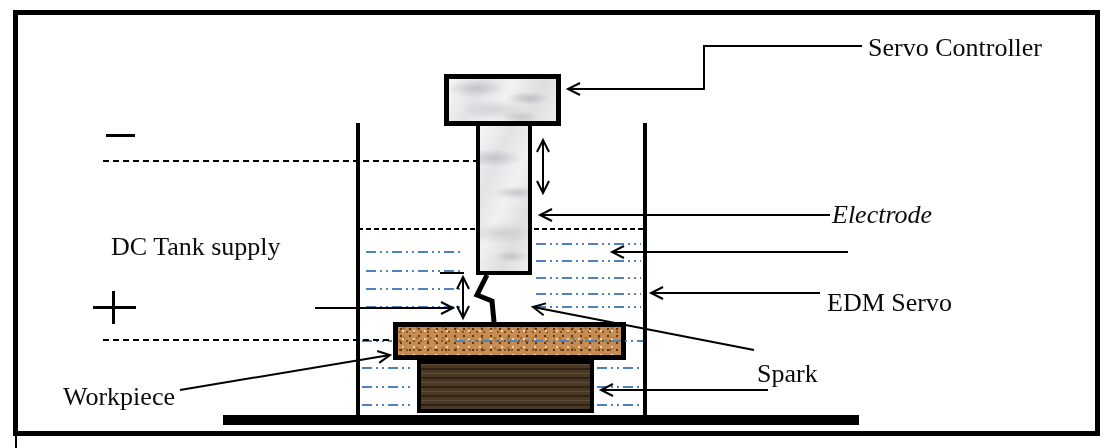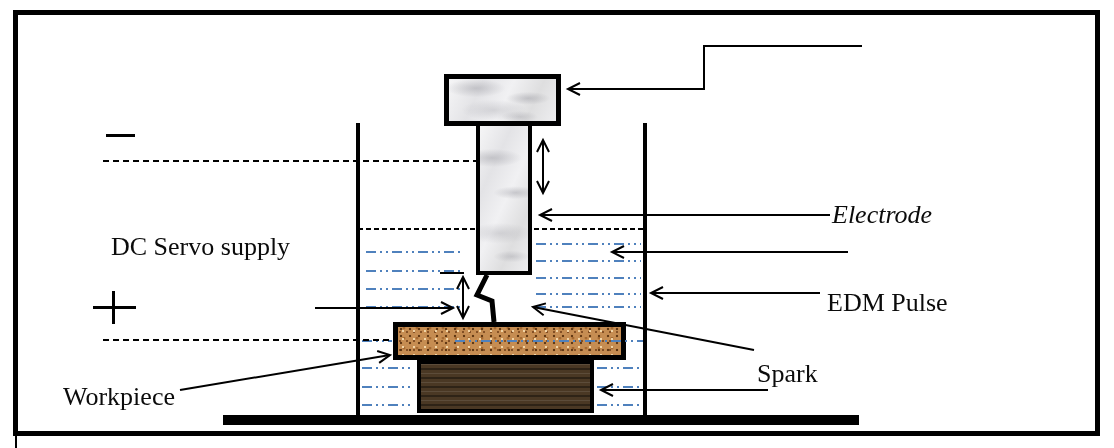--- a/index.html
+++ b/index.html
@@ -131,19 +131,20 @@
     <path d="M754,350 L533,307" fill="none" stroke="#000" stroke-width="2" marker-end="url(#ah)"></path>
     <path d="M768,390 L601,390" fill="none" stroke="#000" stroke-width="2" marker-end="url(#ah)"></path>
     <path d="M180,390 L390,355" fill="none" stroke="#000" stroke-width="2" marker-end="url(#ah)"></path>
     <path d="M315,308 L453,308" fill="none" stroke="#000" stroke-width="2" marker-end="url(#ah)"></path>
     <path d="M543,140 L543,193" fill="none" stroke="#000" stroke-width="2" marker-start="url(#ah)" marker-end="url(#ah)"></path>
     <path d="M463,277 L463,318" fill="none" stroke="#000" stroke-width="2" marker-start="url(#ah)" marker-end="url(#ah)"></path>
     <path d="M440,273 L464,273" fill="none" stroke="#000" stroke-width="2"></path>
     <polyline points="487,275 477,295 492,301 494,322" fill="none" stroke="#000" stroke-width="5" stroke-linejoin="miter"></polyline>
   </svg>
 
+  <div class="lbl lbl-servo">Servo Controller</div>
   <div class="lbl lbl-electrode">Electrode</div>
-  <div class="lbl lbl-tank">EDM Pulse</div>
+  <div class="lbl lbl-tank">EDM Servo</div>
   <div class="lbl lbl-spark">Spark</div>
-  <div class="lbl lbl-dc">DC Servo supply</div>
+  <div class="lbl lbl-dc">DC Tank supply</div>
   <div class="lbl lbl-workpiece">Workpiece</div>
 
 </div>
 
 </body></html>

